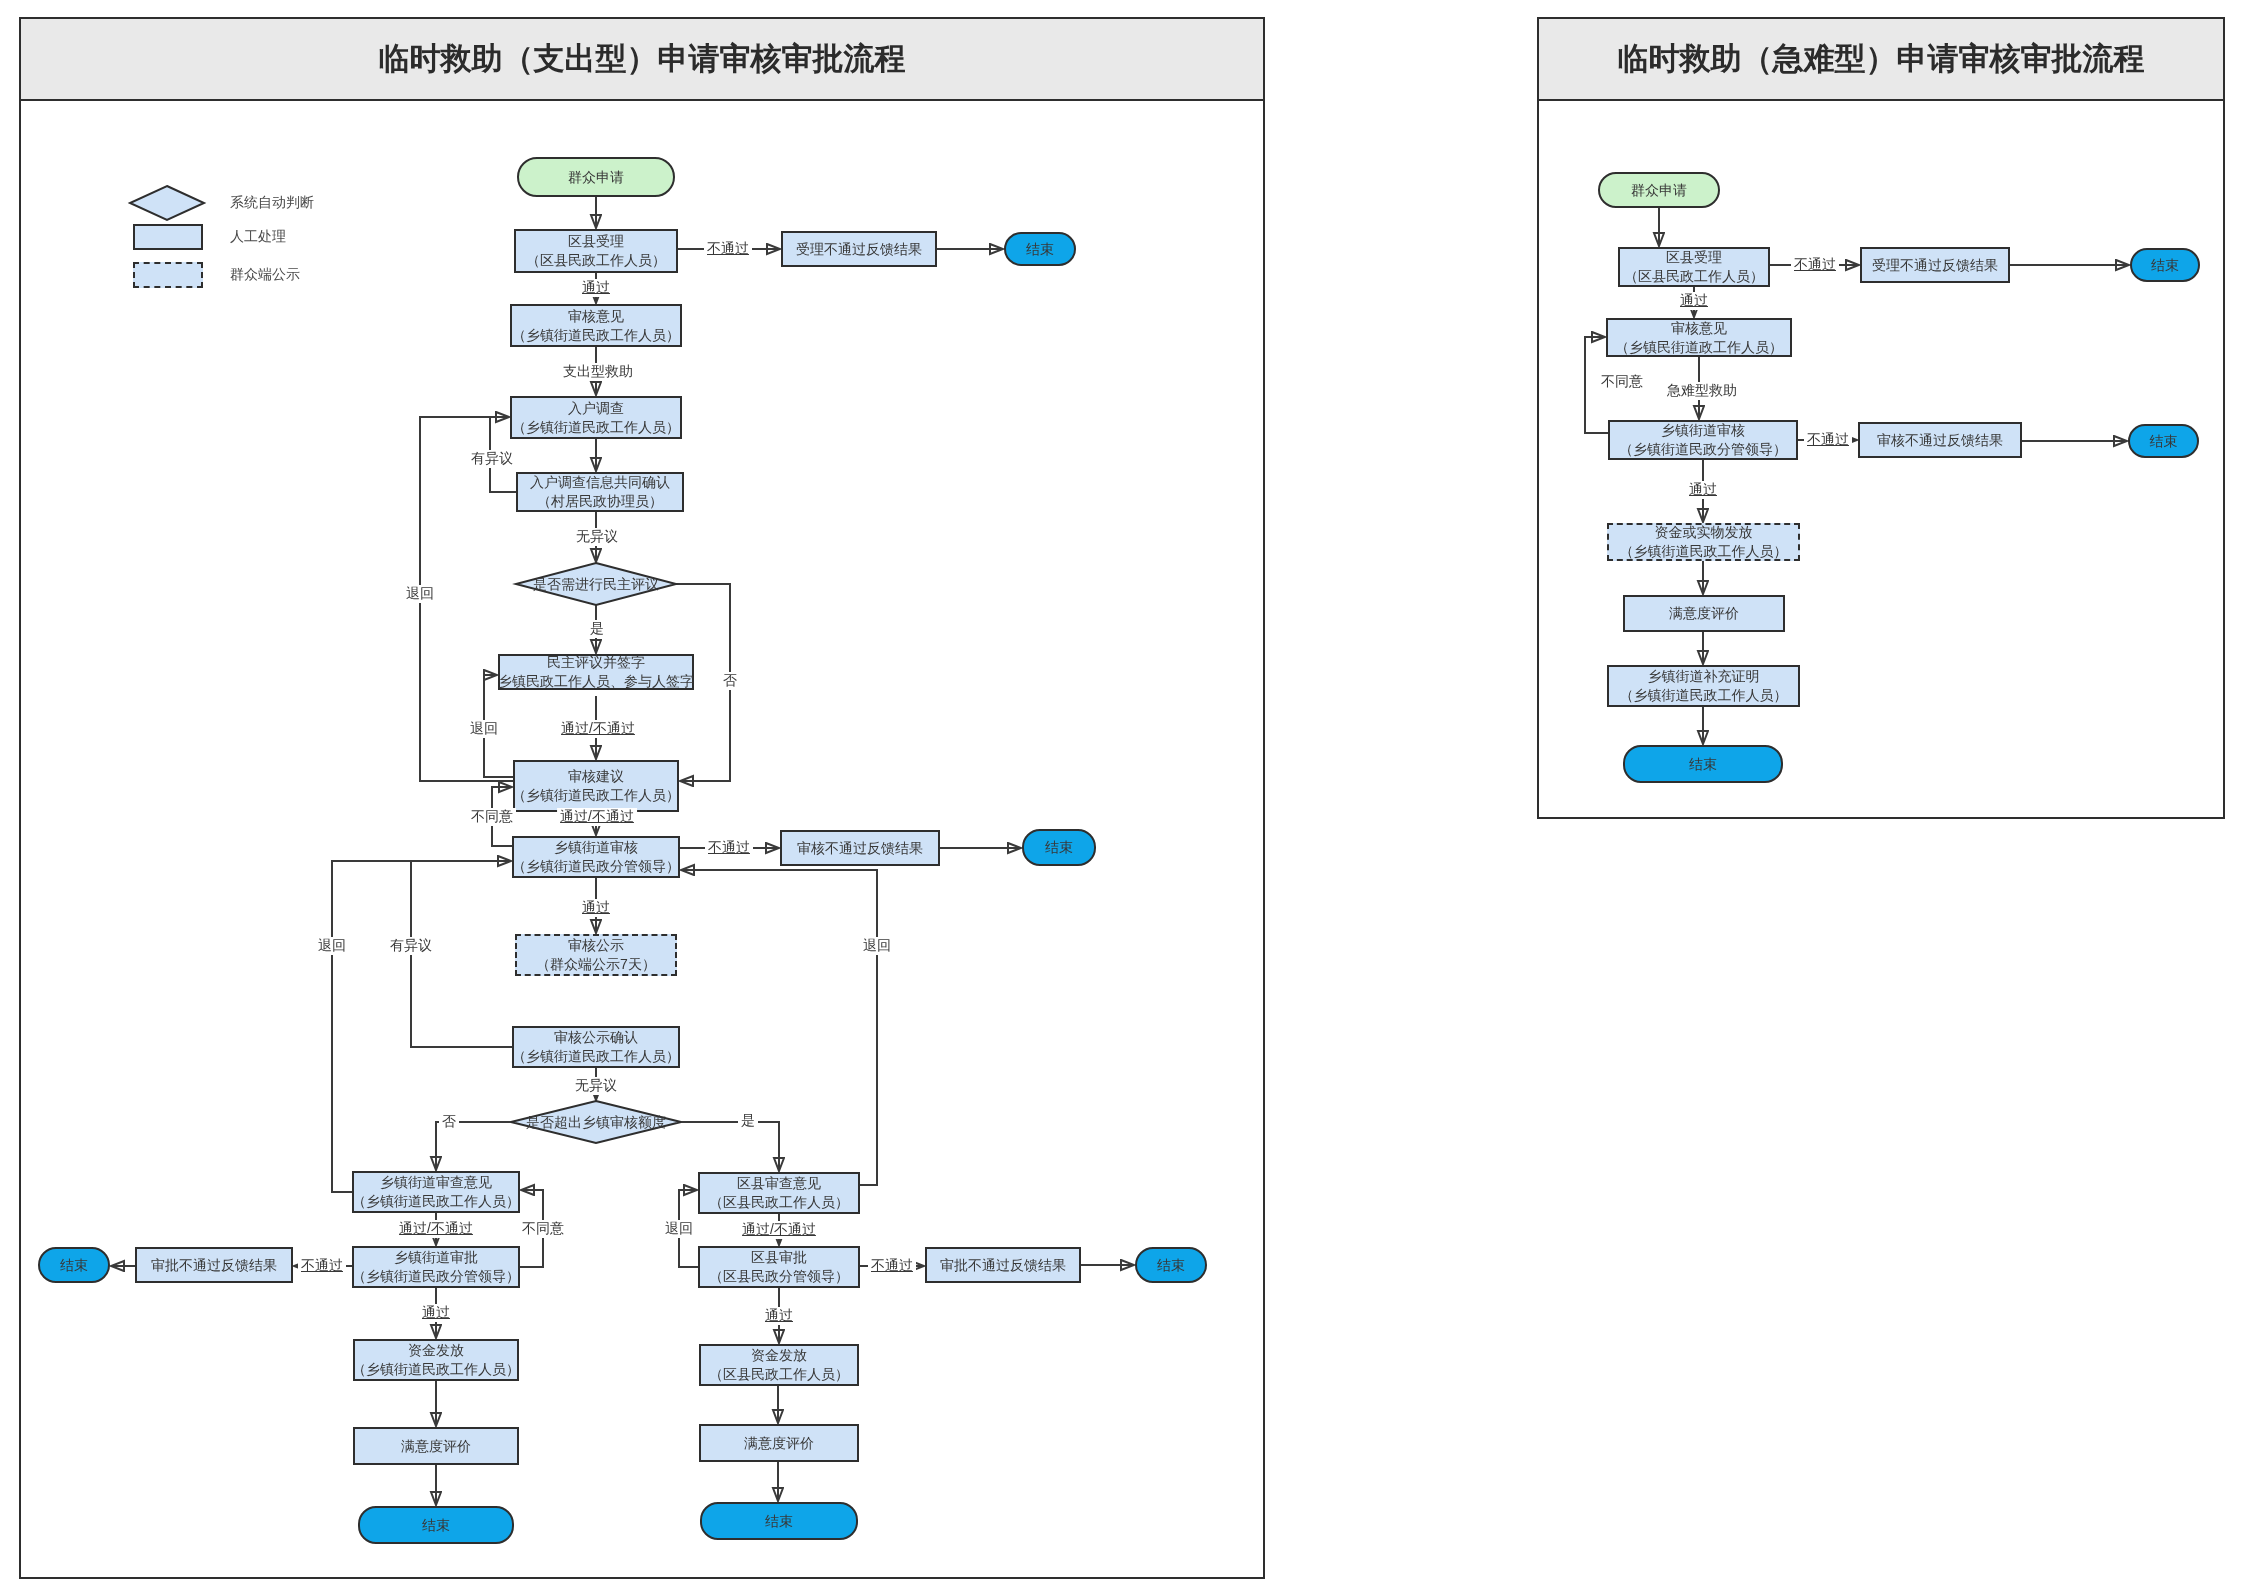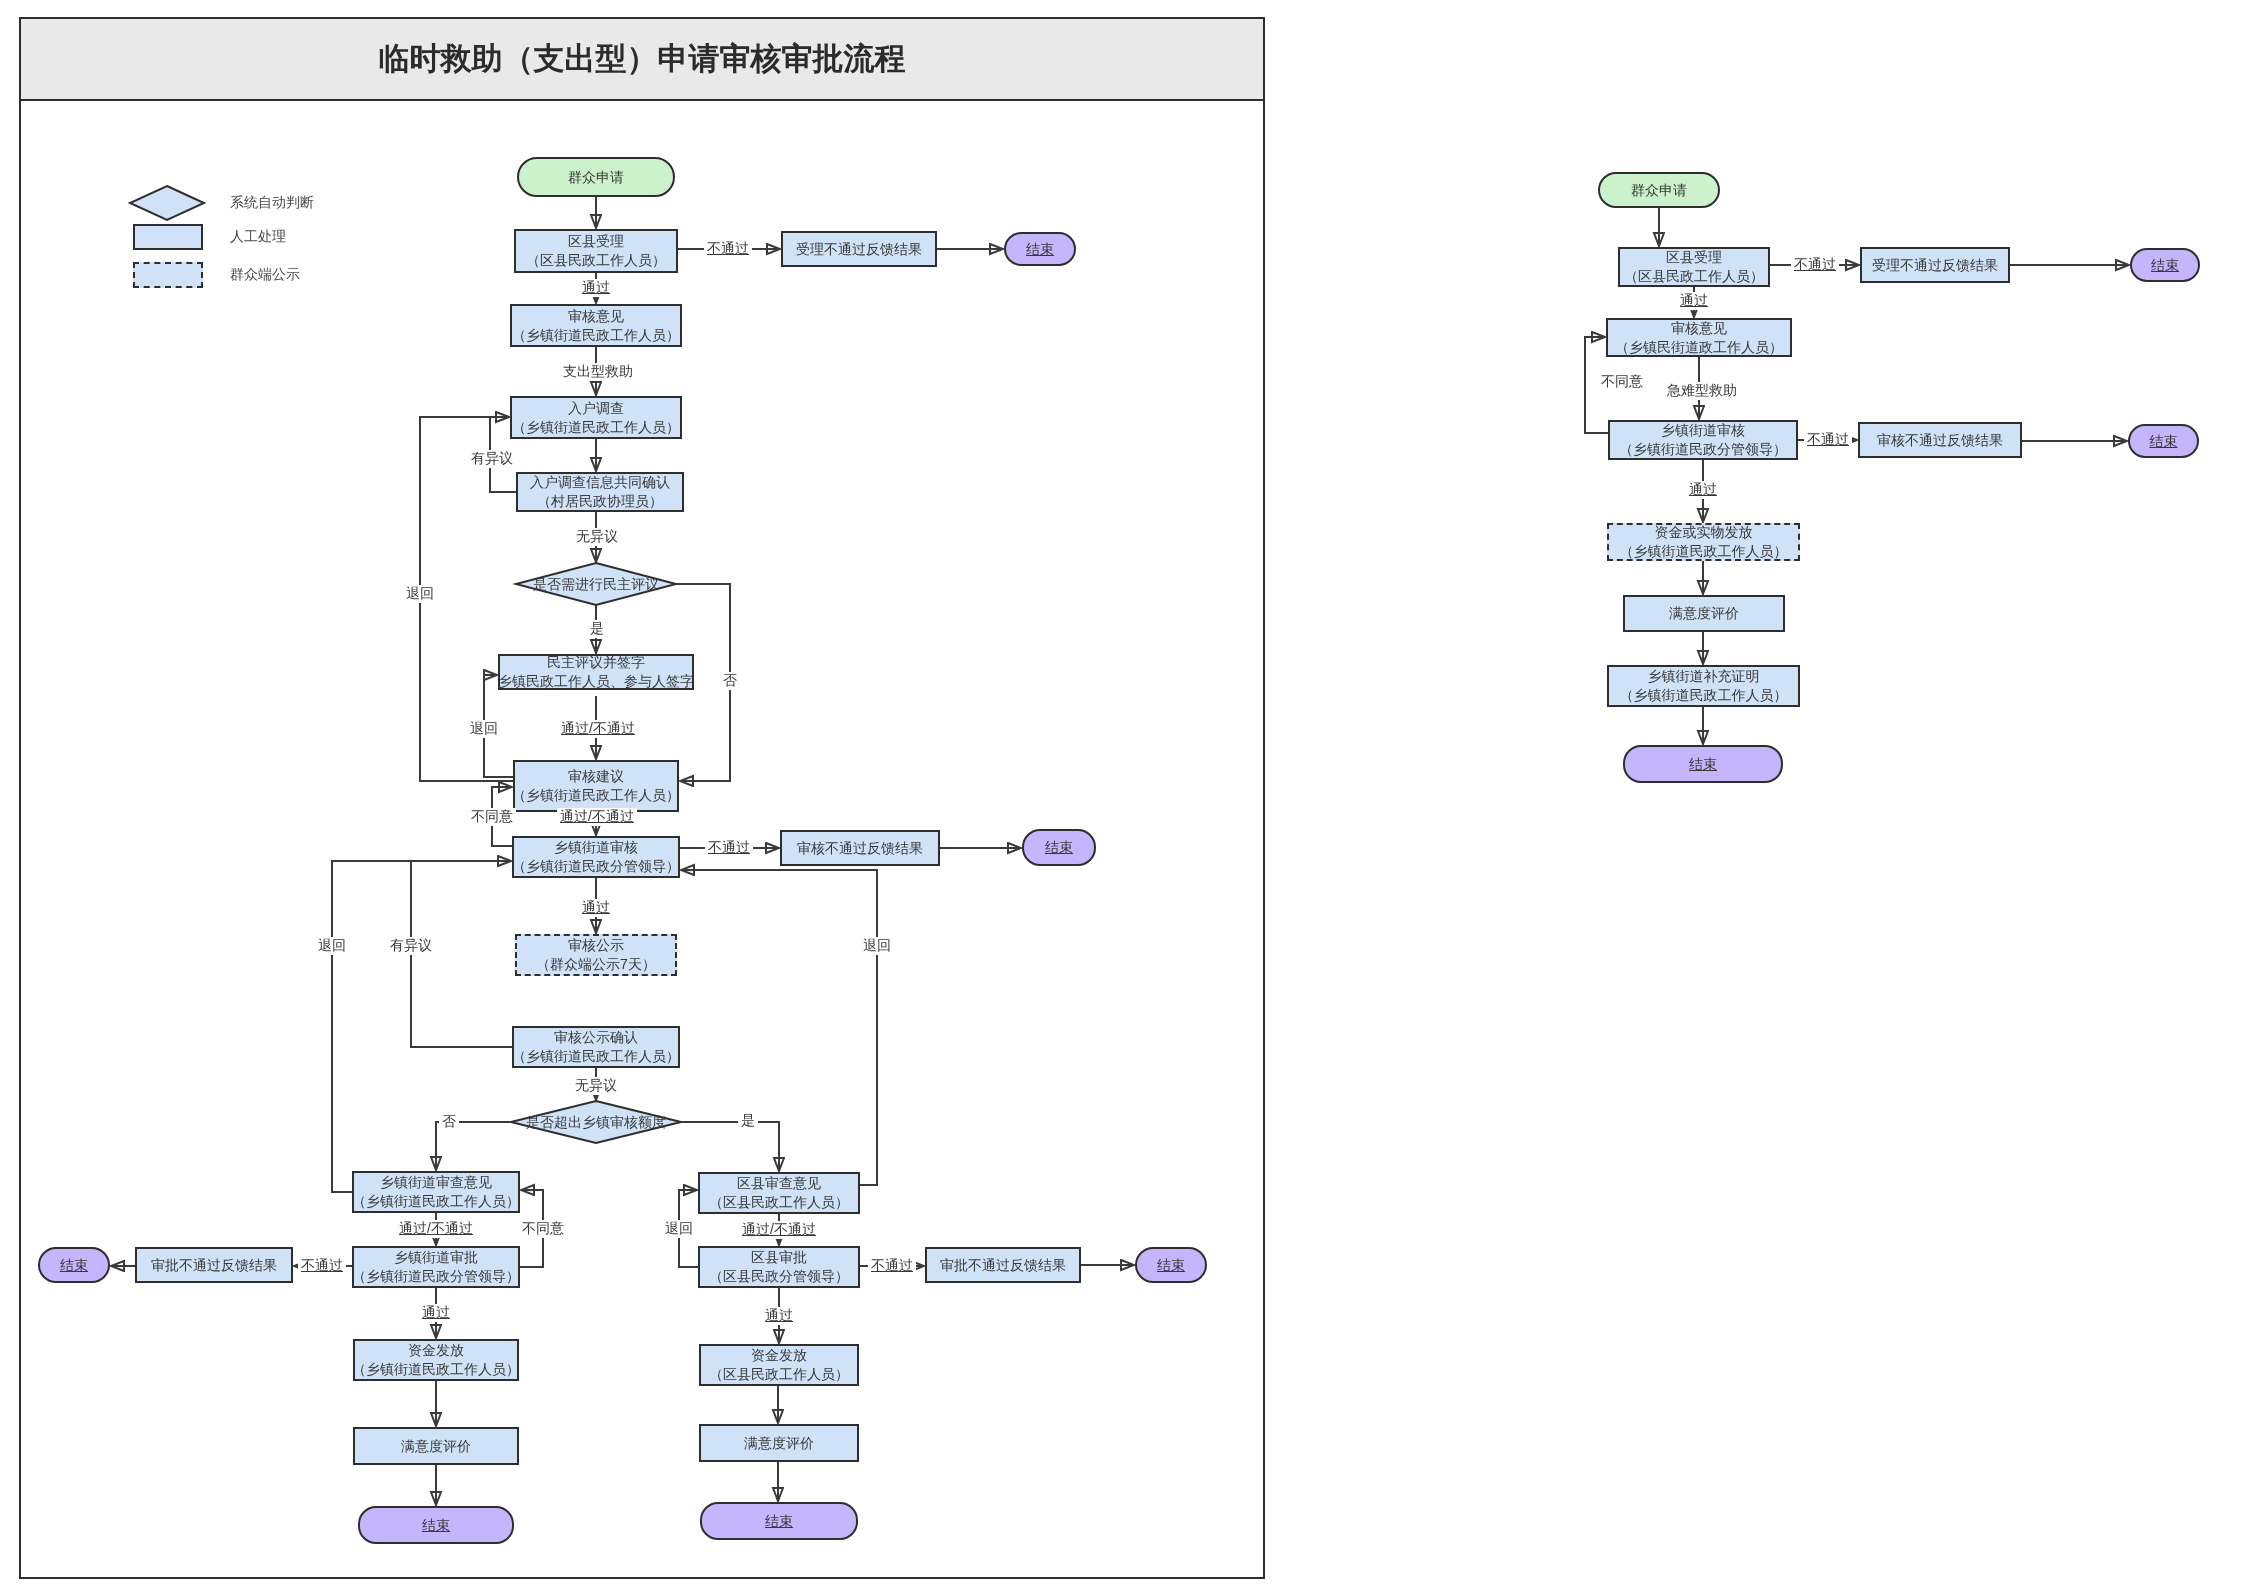--- a/index.html
+++ b/index.html
@@ -9,38 +9,41 @@
   .ptitle{height:80px;line-height:80px;text-align:center;background:#e9e9e9;
           border-bottom:2px solid #2e2e2e;font-size:31px;font-weight:bold;color:#2b2b2b;}
   svg.edges{position:absolute;left:0;top:0;z-index:1;}
   svg.edges path{fill:none;stroke:#3a3a3a;stroke-width:2px;}
   .node{position:absolute;display:flex;flex-direction:column;align-items:center;justify-content:center;
         font-size:14px;line-height:19px;color:#383838;text-align:center;white-space:nowrap;
         box-sizing:border-box;z-index:2;}
   .rect{background:#cfe2f7;border:2px solid #2e2e2e;align-items:center;}
   .dashedn{background:#cfe2f7;border:2px dashed #2e2e2e;}
   .startn{background:#ccf2cb;border:2px solid #2e2e2e;border-radius:20px;}
-  .endn{background:#c4b5fd;border:2px solid #2e2e2e;border-radius:18px;text-decoration:underline;}
+  .endn{background:#0ea5e9;border:2px solid #2e2e2e;border-radius:18px;}
   .diamond{background:none;border:none;}
   .diamond svg{position:absolute;left:0;top:0;width:100%;height:100%;overflow:visible;}
   .diamond polygon{fill:#cfe2f7;stroke:#2e2e2e;stroke-width:2;vector-effect:non-scaling-stroke;}
   .diamond span{position:relative;z-index:1;}
   .elabel{position:absolute;transform:translate(-50%,-50%);background:#fff;padding:0 3px;
           font-size:14px;color:#383838;white-space:nowrap;z-index:3;}
   .elabel.u{text-decoration:underline;}
   .swatch{position:absolute;box-sizing:border-box;z-index:2;}
   .ltext{position:absolute;transform:translateY(-50%);font-size:14px;color:#4a4a4a;z-index:2;white-space:nowrap;}
 </style>
 </head>
 <body>
 
 <div id="stage">
 
   <div class="panel" style="left:19px;top:17px;width:1246px;height:1562px">
     <div class="ptitle">临时救助（支出型）申请审核审批流程</div>
+  </div>
+  <div class="panel" style="left:1537px;top:17px;width:688px;height:802px">
+    <div class="ptitle">临时救助（急难型）申请审核审批流程</div>
   </div>
 
   <svg class="edges" width="2244" height="1591">
     <defs>
       <marker id="arw" markerUnits="userSpaceOnUse" markerWidth="16" markerHeight="14" refX="13" refY="6" orient="auto">
         <path d="M1,1 L14,6 L1,11 Z" fill="#3a3a3a" stroke="none"></path>
       </marker>
     </defs>
 
     <path d="M596,197 L596,227" marker-end="url(#arw)"></path>

